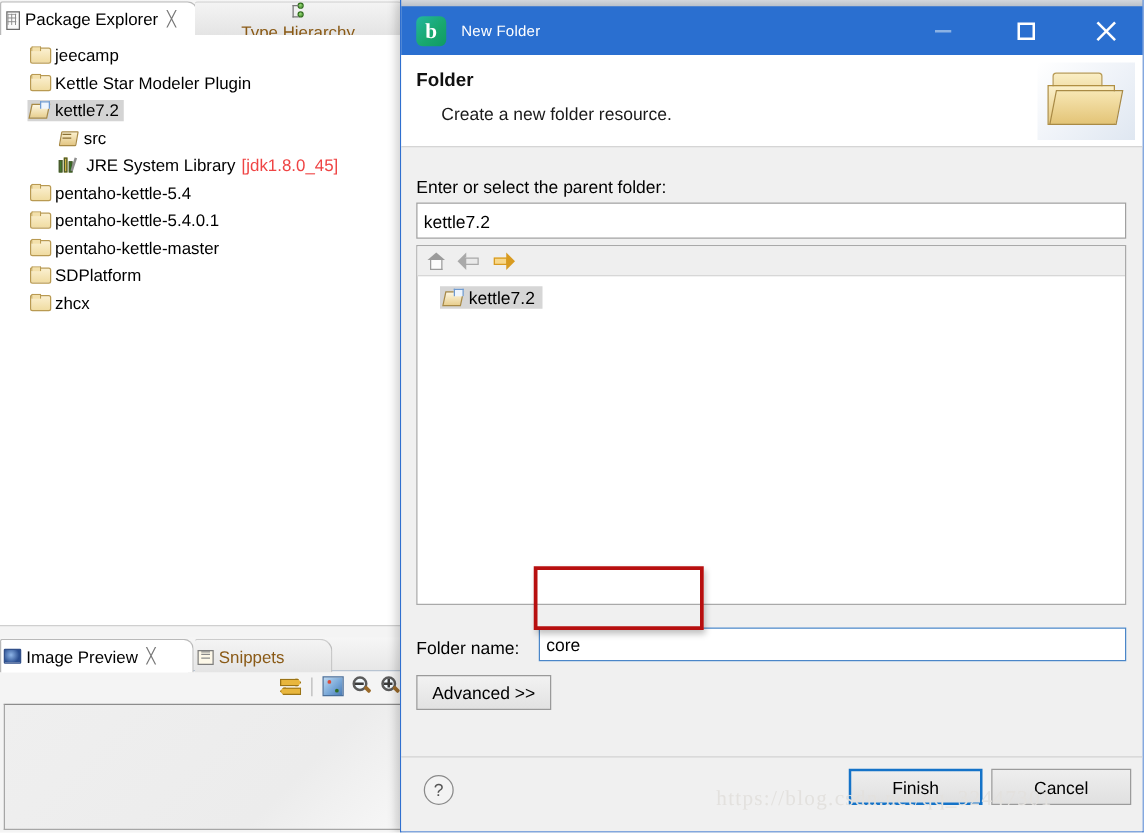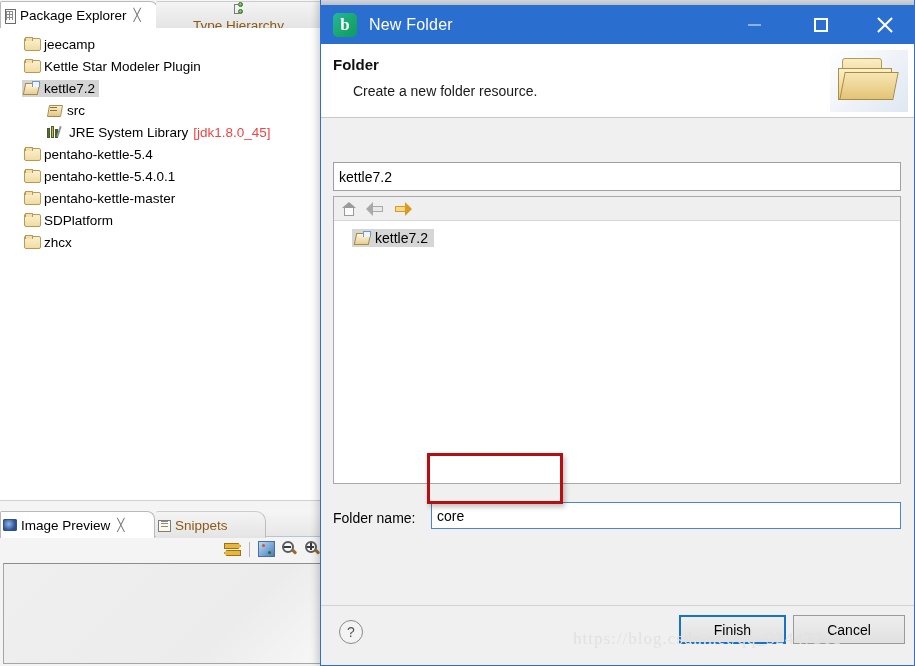--- a/index.html
+++ b/index.html
@@ -220,21 +220,21 @@
     background: linear-gradient(to bottom,#d2d6dc,#b9c0c9);
   }
   #appicon {
     width:24px; height:24px; margin-left:12px; margin-top:5px; border-radius:5px;
     background: linear-gradient(135deg,#23b6a0 0%, #19a86f 55%, #0f9a63 100%);
     display:flex; align-items:center; justify-content:center;
     color:#fff; font-size:17px; font-weight:bold; font-family:"Liberation Serif", serif;
     line-height:1;
   }
   #titletext {
-    margin-left:12px; margin-top:5px; color:#ffffff; font-size:16px; letter-spacing:.2px;
+    margin-left:12px; margin-top:5px; color:#ffffff; font-size:12px; letter-spacing:.2px;
   }
   .wbtn {
     position:absolute; top:5px; width:46px; height:39px;
     display:flex; align-items:center; justify-content:center;
     color:#ffffff; font-size:15px;
   }
   #btn-min { right: 137px; }
   #btn-max { right: 70px; }
   #btn-close { right: 6px; }
   #btn-min .dash { width:13px; height:2px; background:#8bb2e4; }
@@ -520,20 +520,21 @@
       <h1>Folder</h1>
       <p>Create a new folder resource.</p>
       <div id="hdrfolder">
         <span class="back"></span>
           <span class="body"></span>
           <span class="front"></span>
       </div>
     </div>
 
     <div id="dlgbody">
+      <div class="fieldlabel" id="lbl-parent">Enter or select the parent folder:</div>
       <input id="input-parent" type="text" value="kettle7.2" style="">
 
       <div id="treebox">
         <div id="treebox-toolbar">
           <span class="ico-home">
             <span class="roof"></span>
               <span class="wall"></span>
           </span>
           <span class="arrowico back">
             <span class="head"></span>
@@ -551,20 +552,21 @@
               <span class="lbl">kettle7.2</span>
             </span>
           </div>
         </div>
       </div>
 
       <div class="fieldlabel" id="lbl-foldername">Folder name:</div>
       <input id="input-foldername" type="text" value="core" style="">
       <div id="redbox"></div>
 
+      <button id="btn-advanced">Advanced &gt;&gt;</button>
     </div>
 
     <div id="dlgfooter">
       <div id="btn-help">?</div>
       <button class="dlgbtn" id="btn-cancel">Cancel</button>
       <button class="dlgbtn" id="btn-finish">Finish</button>
       <div id="watermark">https://blog.csdn.net/qq_32447301</div>
     </div>
   </div>
 </div>

